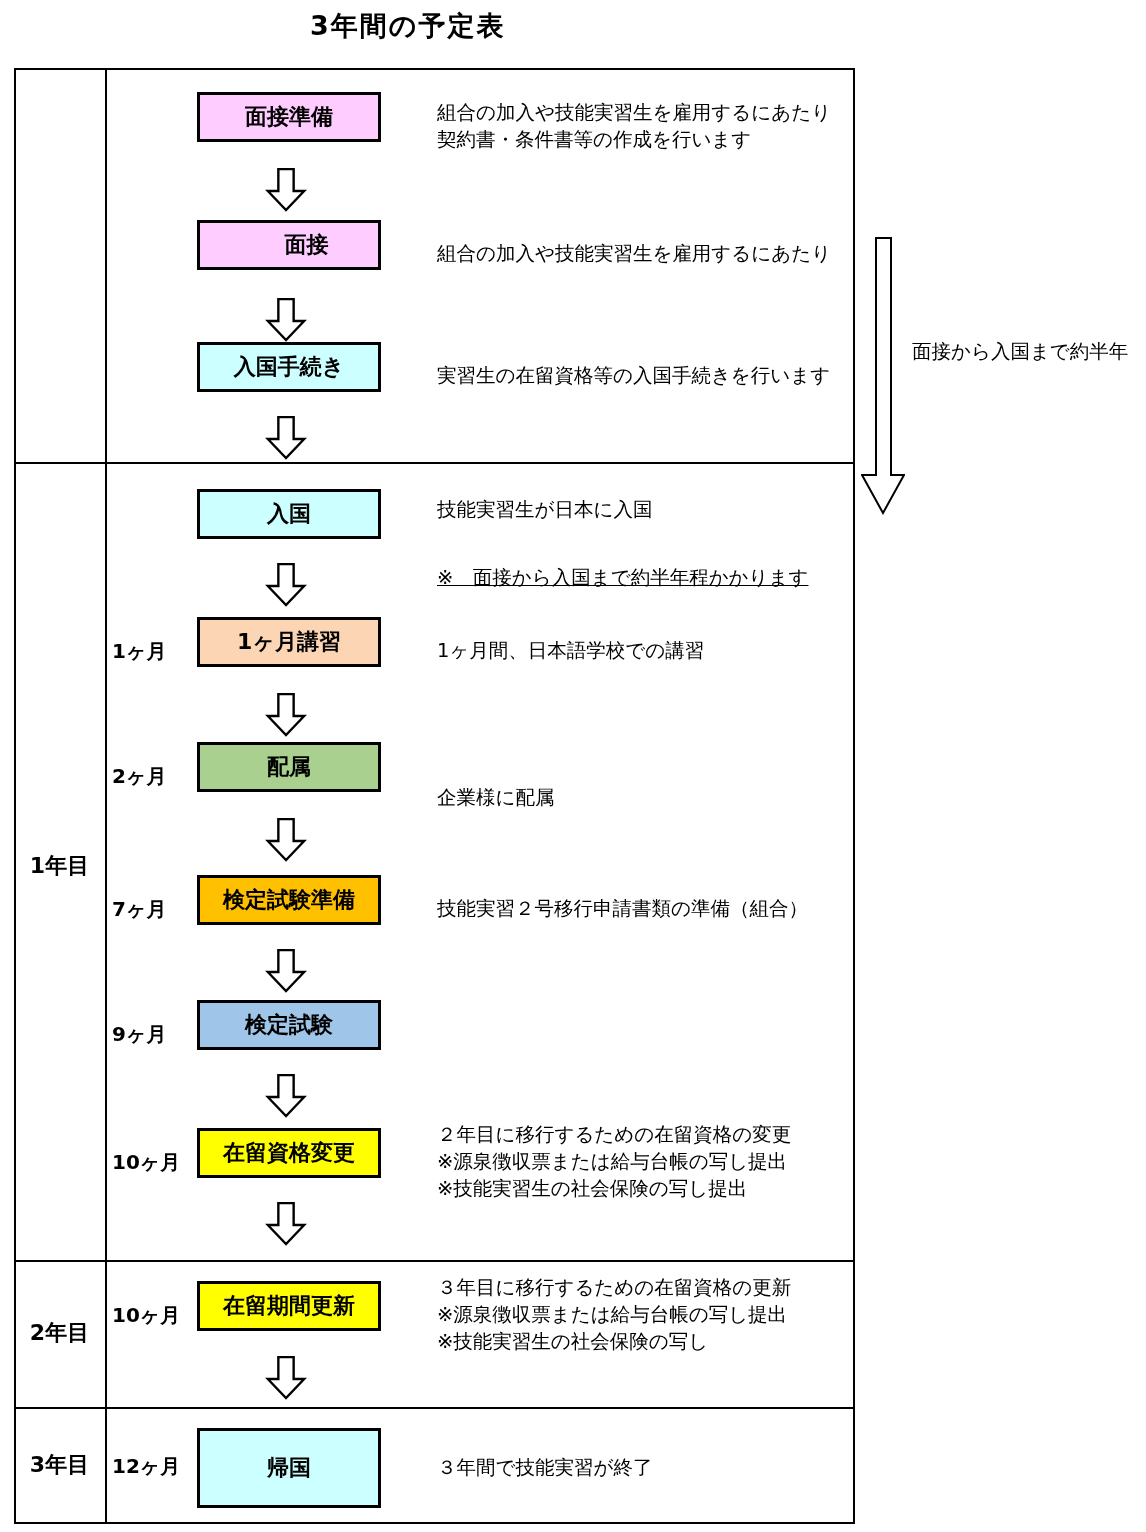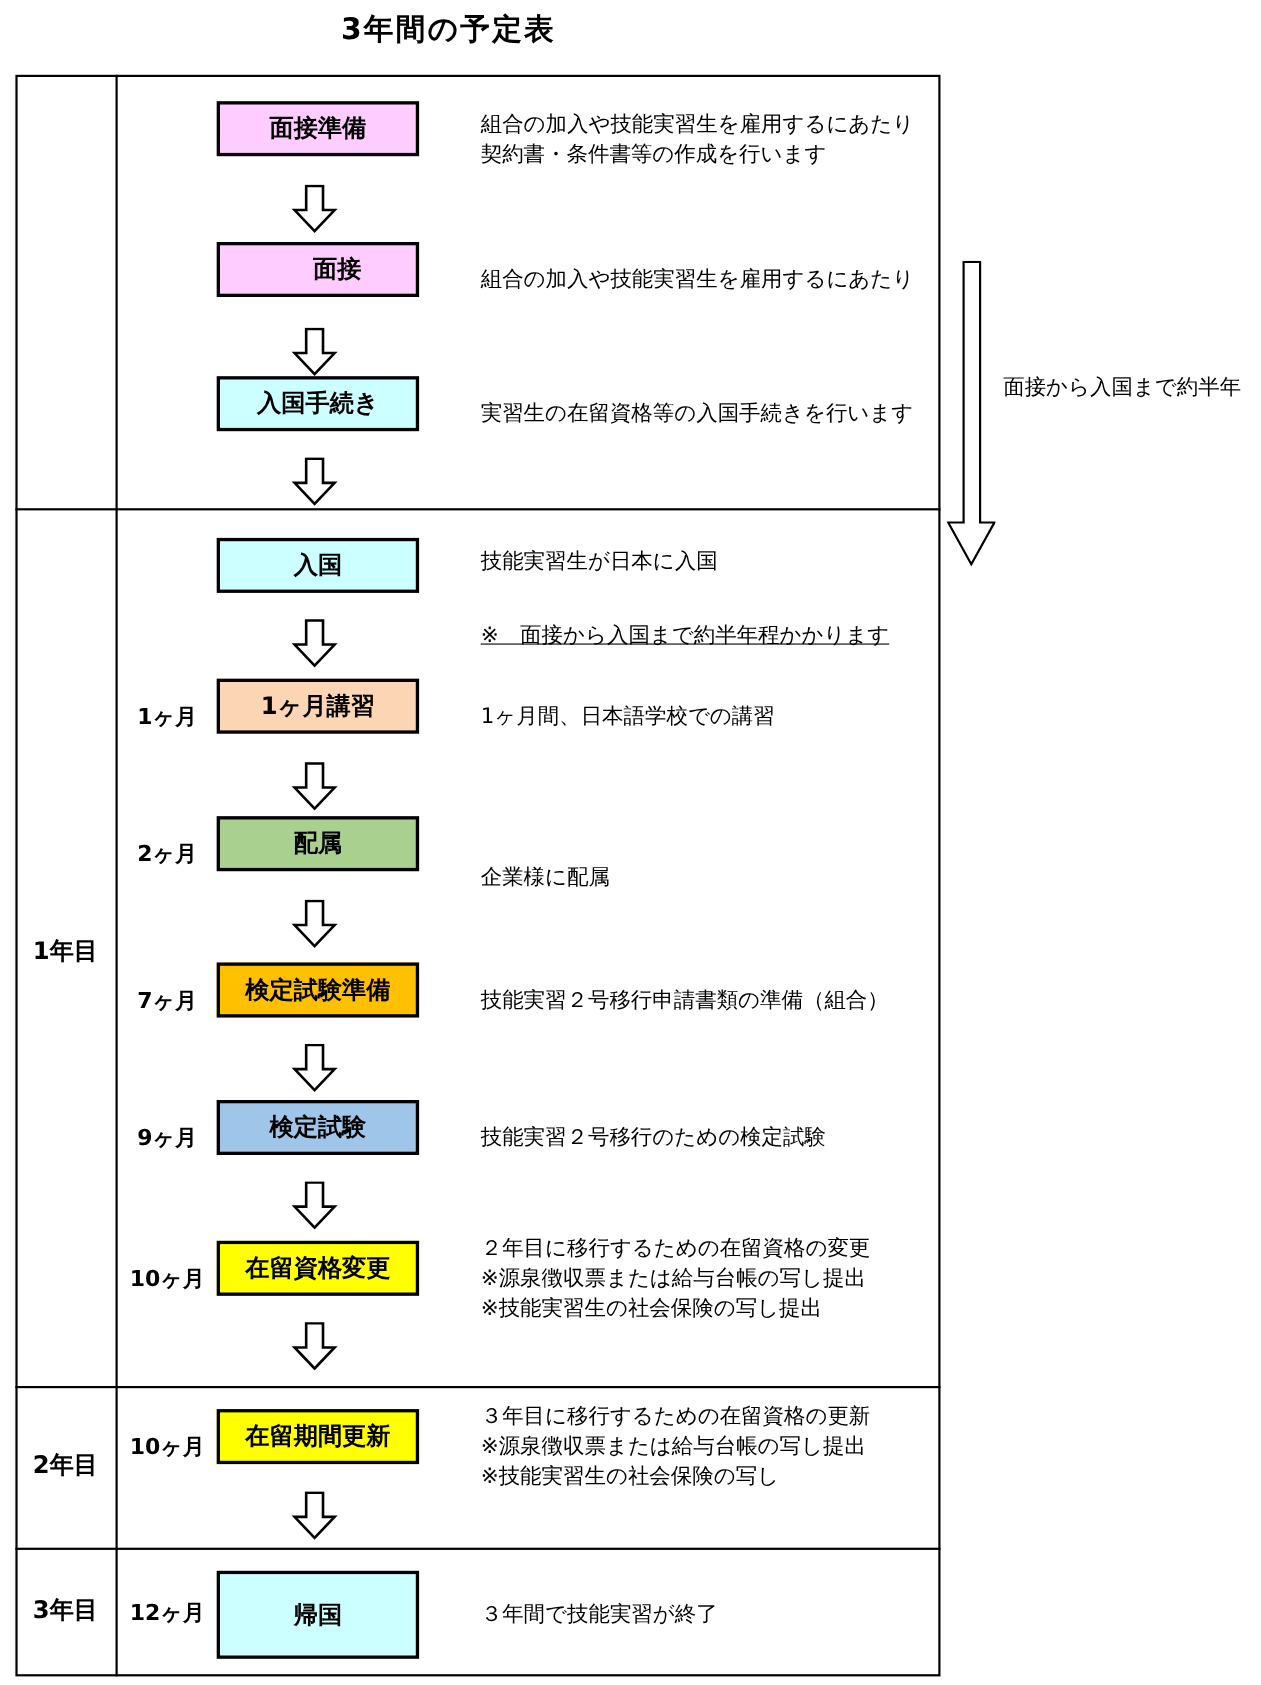--- a/index.html
+++ b/index.html
@@ -24,21 +24,21 @@
   }
   .hline{
     position:absolute;left:14px;width:841px;height:2px;background:#000;
   }
   .year-label{
     position:absolute;left:14px;width:91px;height:28px;
     text-align:center;font-size:22px;font-weight:bold;line-height:28px;
   }
   .month-label{
     position:absolute;left:112px;width:80px;height:28px;
-    text-align:center;font-size:20px;font-weight:bold;line-height:28px;
+    text-align:left;font-size:20px;font-weight:bold;line-height:28px;
   }
   .stepbox{
     position:absolute;left:197px;width:184px;height:50px;
     border:3px solid #000;box-sizing:border-box;
     display:flex;align-items:center;justify-content:center;
     font-size:22px;font-weight:bold;text-align:center;
   }
   .desc{
     position:absolute;left:437px;
     font-size:19.5px;line-height:27px;white-space:nowrap;
@@ -128,23 +128,20 @@
   <div class="stepbox" style="top: 875px; background-color: rgb(255, 192, 0);">検定試験準備</div>
   <div class="desc" style="top:895px">
     <div>技能実習２号移行申請書類の準備（組合）</div>
   </div>
   <svg class="arrow" style="top:949px" viewBox="0 0 44 46">
     <polygon points="14,1 30,1 30,24 41,24 22,44 3,24 14,24" fill="#fff" stroke="#000" stroke-width="2.5"></polygon>
   </svg>
 
   <div class="month-label" style="top:1020px">9ヶ月</div>
   <div class="stepbox" style="top: 1000px; background-color: rgb(159, 197, 232);">検定試験</div>
-  <div class="desc" style="top:1020px">
-    <div>技能実習２号移行のための検定試験</div>
-  </div>
   <svg class="arrow" style="top:1074px" viewBox="0 0 44 46">
     <polygon points="14,1 30,1 30,24 41,24 22,44 3,24 14,24" fill="#fff" stroke="#000" stroke-width="2.5"></polygon>
   </svg>
 
   <div class="month-label" style="top:1148px">10ヶ月</div>
   <div class="stepbox" style="top: 1128px; background-color: rgb(255, 255, 0);">在留資格変更</div>
   <div class="desc" style="top:1121px">
     <div>２年目に移行するための在留資格の変更</div>
     <div>※源泉徴収票または給与台帳の写し提出</div>
     <div>※技能実習生の社会保険の写し提出</div>

